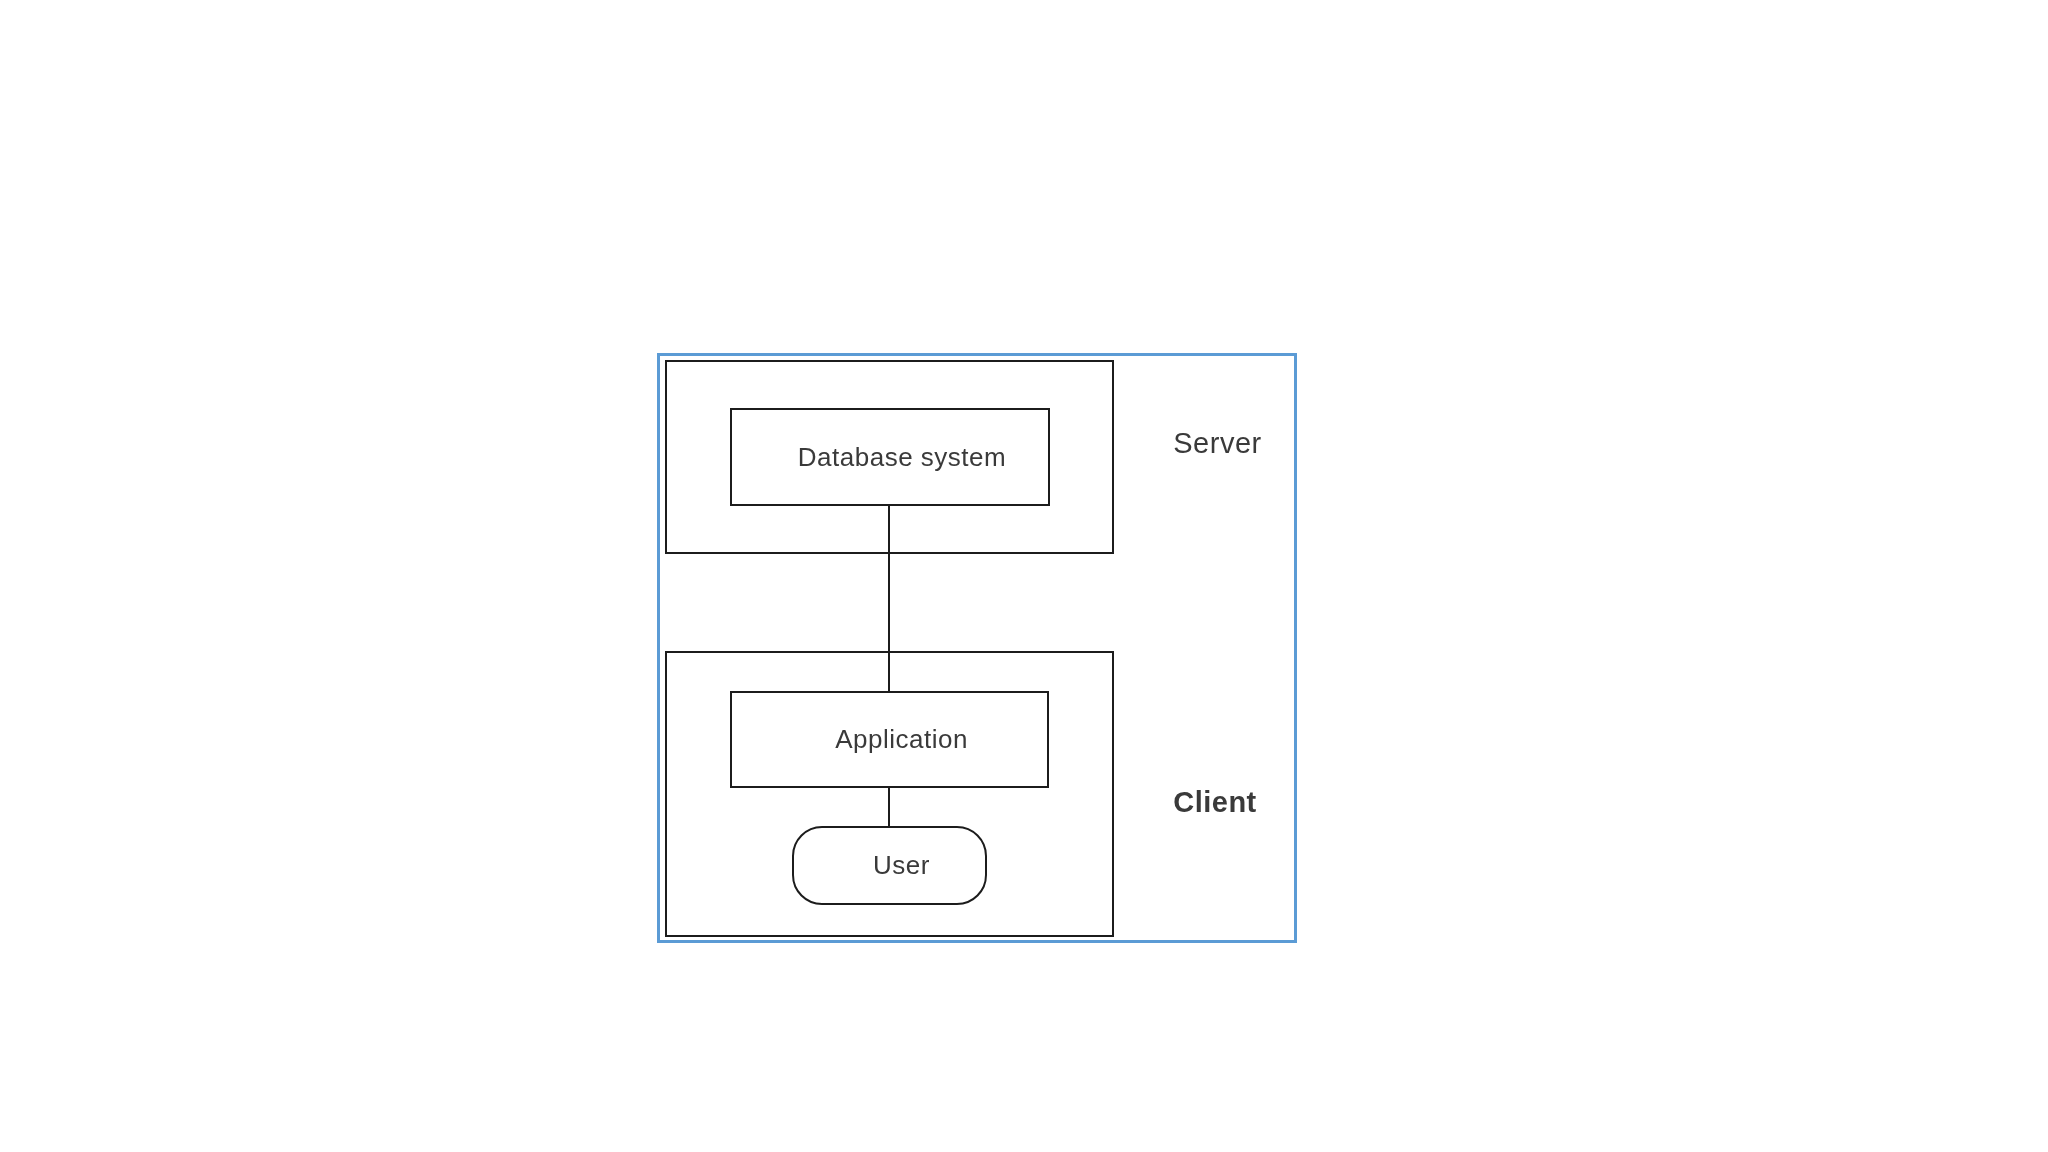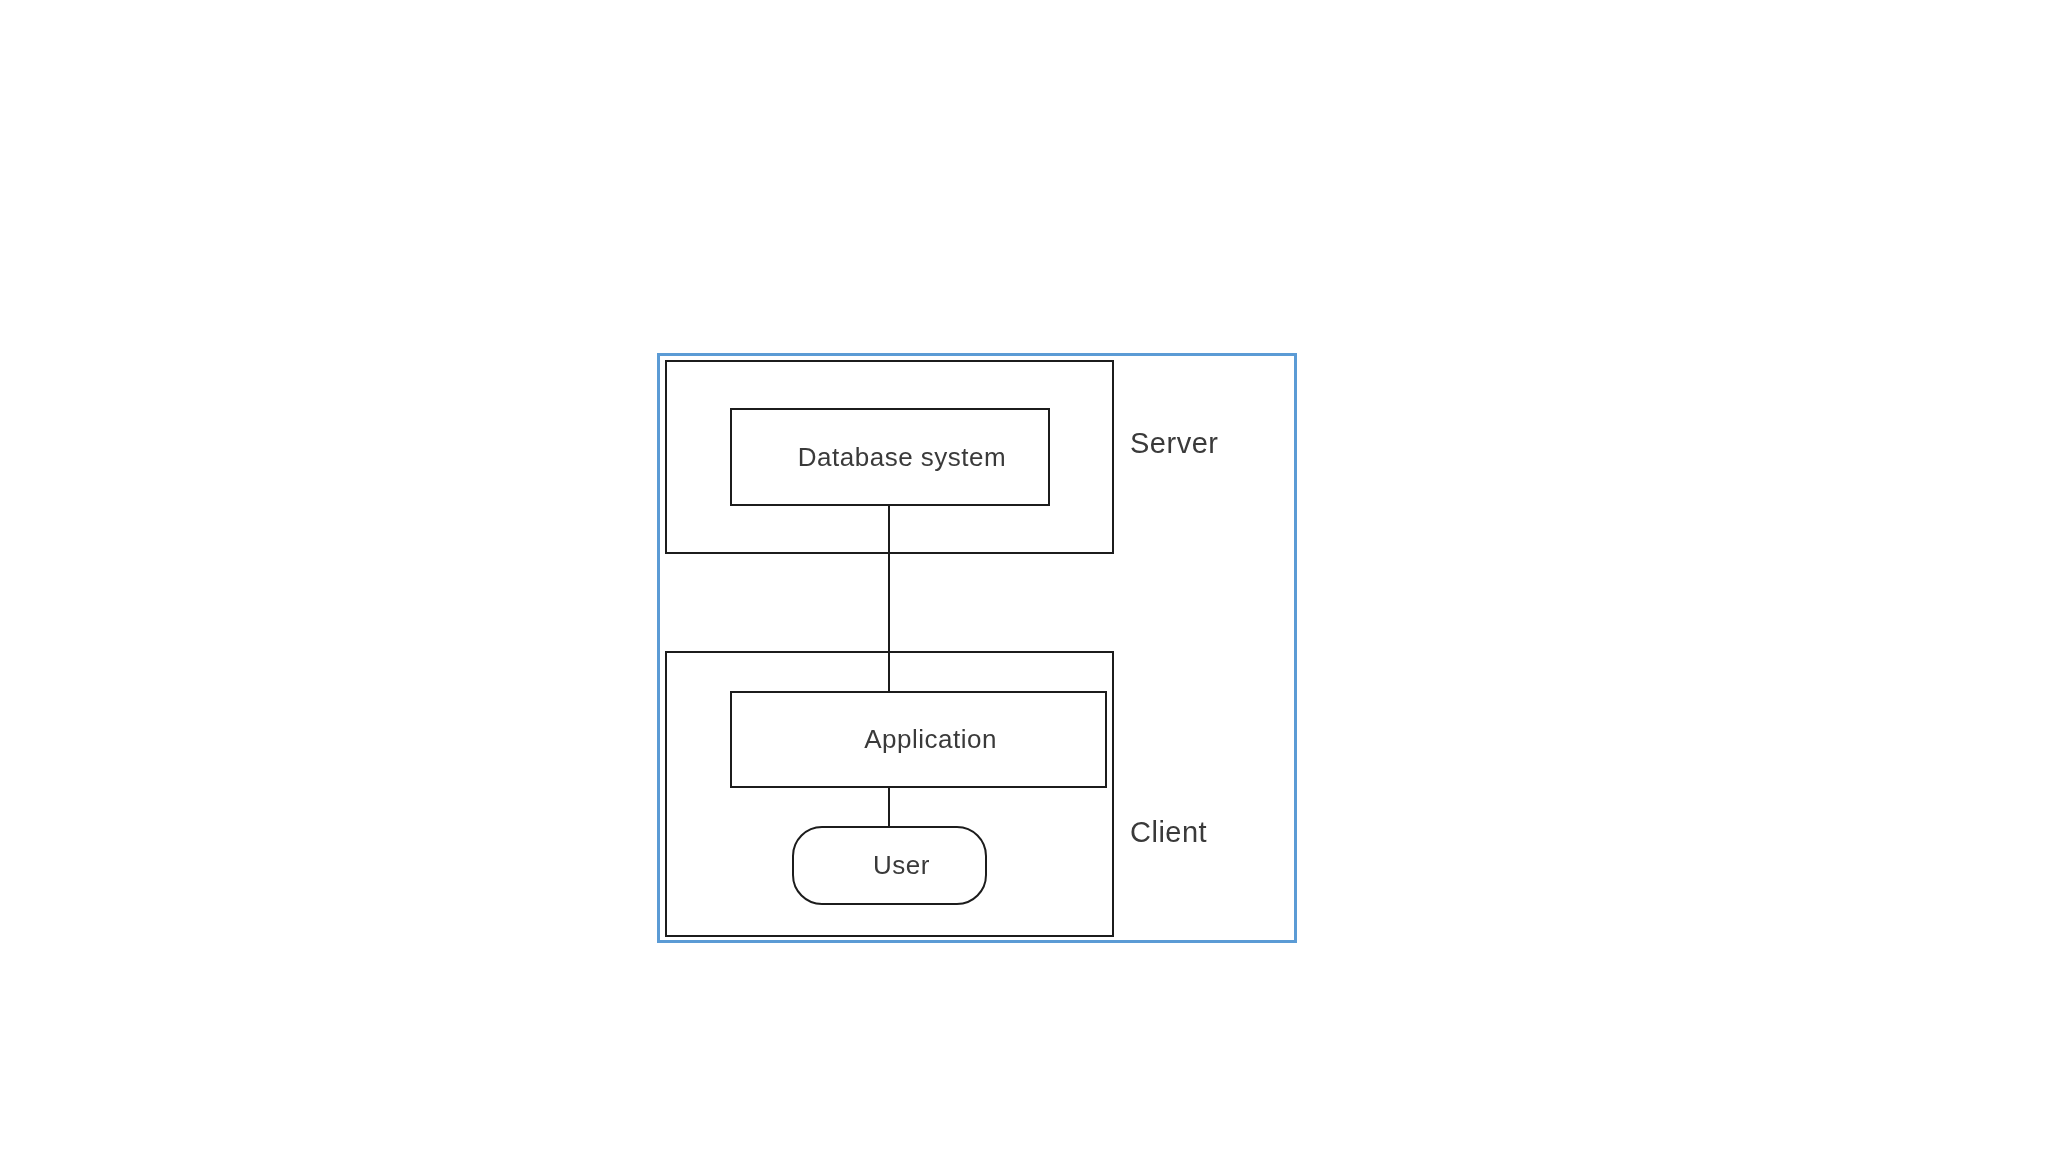--- a/index.html
+++ b/index.html
@@ -43,20 +43,21 @@
     padding-left: 24px;
   }
   .node.rounded { border-radius: 30px; }
   .connector {
     width: 2px;
     background: var(--line);
   }
   .side-label {
     font-size: 29px;
     color: var(--text);
+    text-align: center;
     letter-spacing: 0.5px;
   }
 </style>
 </head>
 <body>
 
 <div class="canvas">
 
   <div class="abs frame" style="left:657px; top:353px; width:640px; height:590px;"></div>
 
@@ -65,25 +66,25 @@
   <div class="abs group-box" style="left:665px; top:651px; width:449px; height:286px;"></div>
 
   <div class="abs connector" style="left:888px; top:506px; height:185px;"></div>
 
   <div class="abs connector" style="left:888px; top:788px; height:38px;"></div>
 
   <div class="abs node" style="left:730px; top:408px; width:320px; height:98px;">
     <span>Database system</span>
   </div>
 
-  <div class="abs node" style="left:730px; top:691px; width:377px; height:97px;">
+  <div class="abs node" style="left:730px; top:691px; width:319px; height:97px;">
     <span>Application</span>
   </div>
 
   <div class="abs node rounded" style="left:792px; top:826px; width:195px; height:79px;">
     <span>User</span>
   </div>
 
   <div class="abs side-label" style="left:1130px; top:427px; width:175px;">Server</div>
 
-  <div class="abs side-label" style="left:1130px; top:816px; width:170px;">Client</div>
+  <div class="abs side-label" style="left:1130px; top:786px; width:170px;font-weight:bold;">Client</div>
 
 </div>
 
 </body></html>

